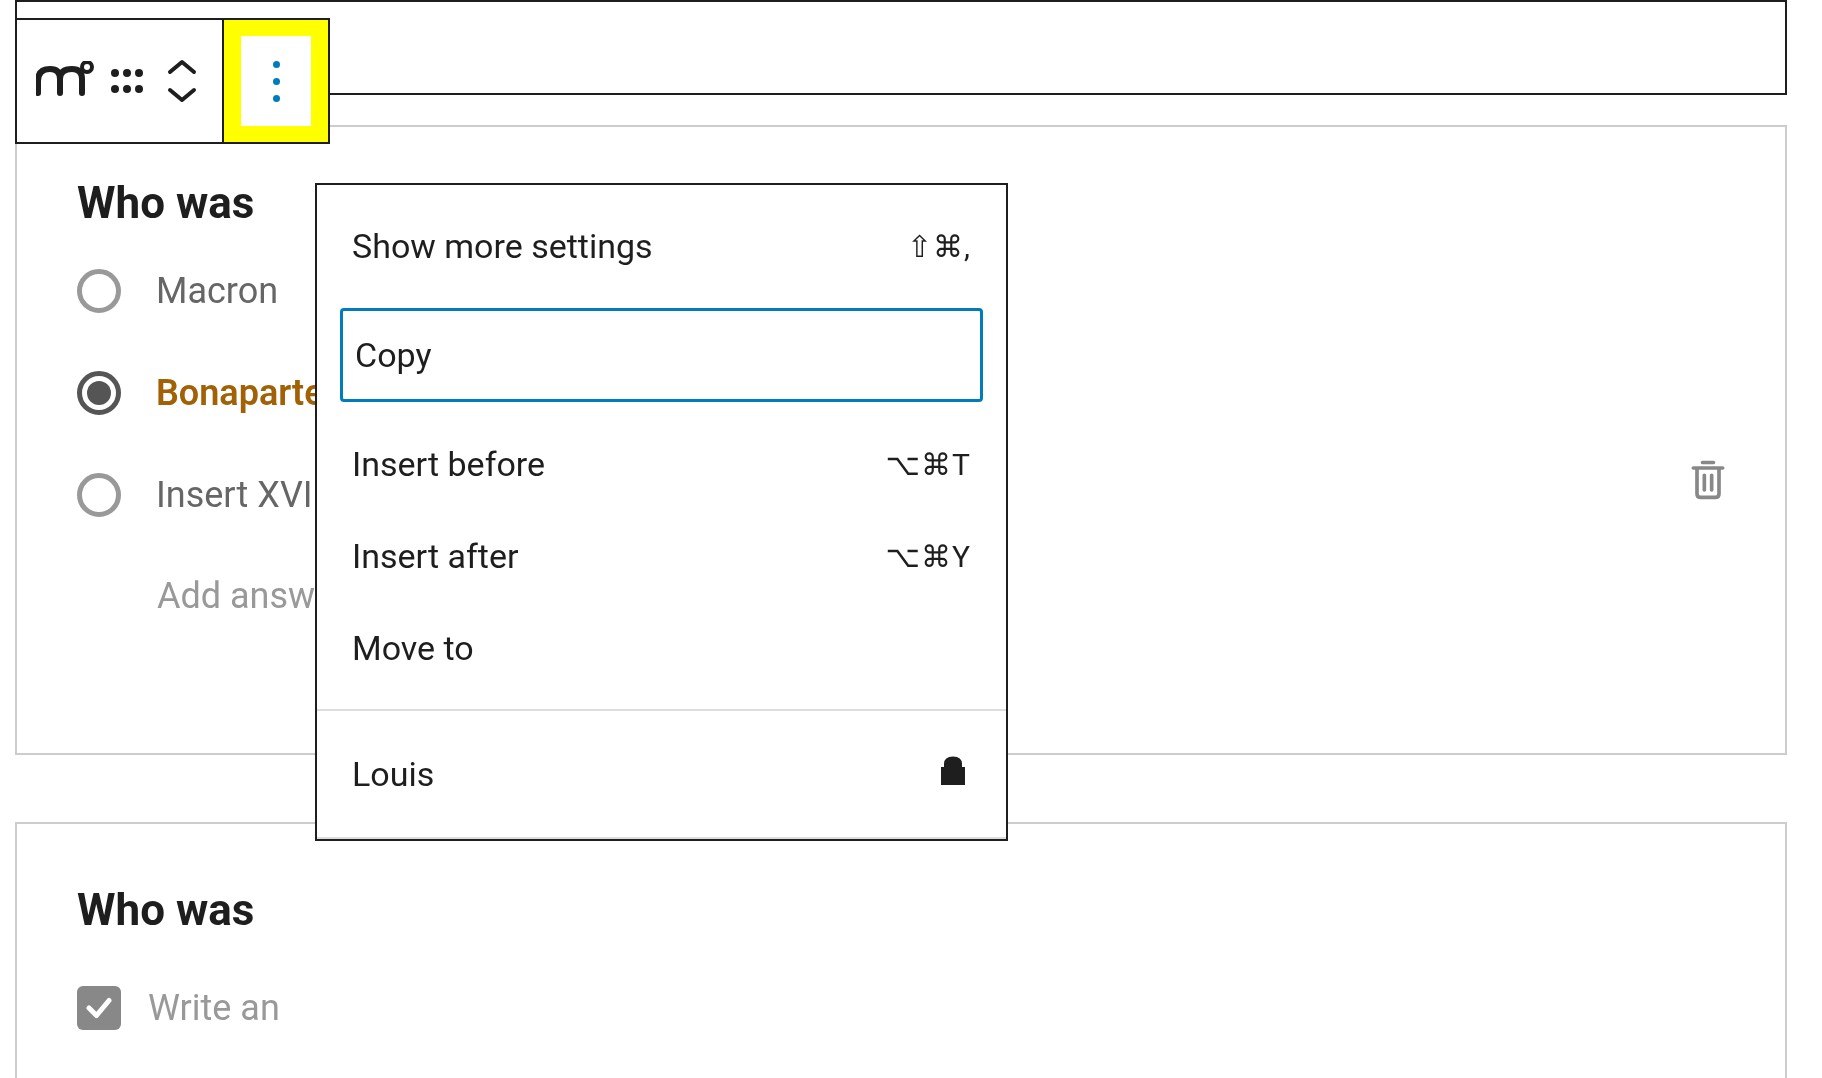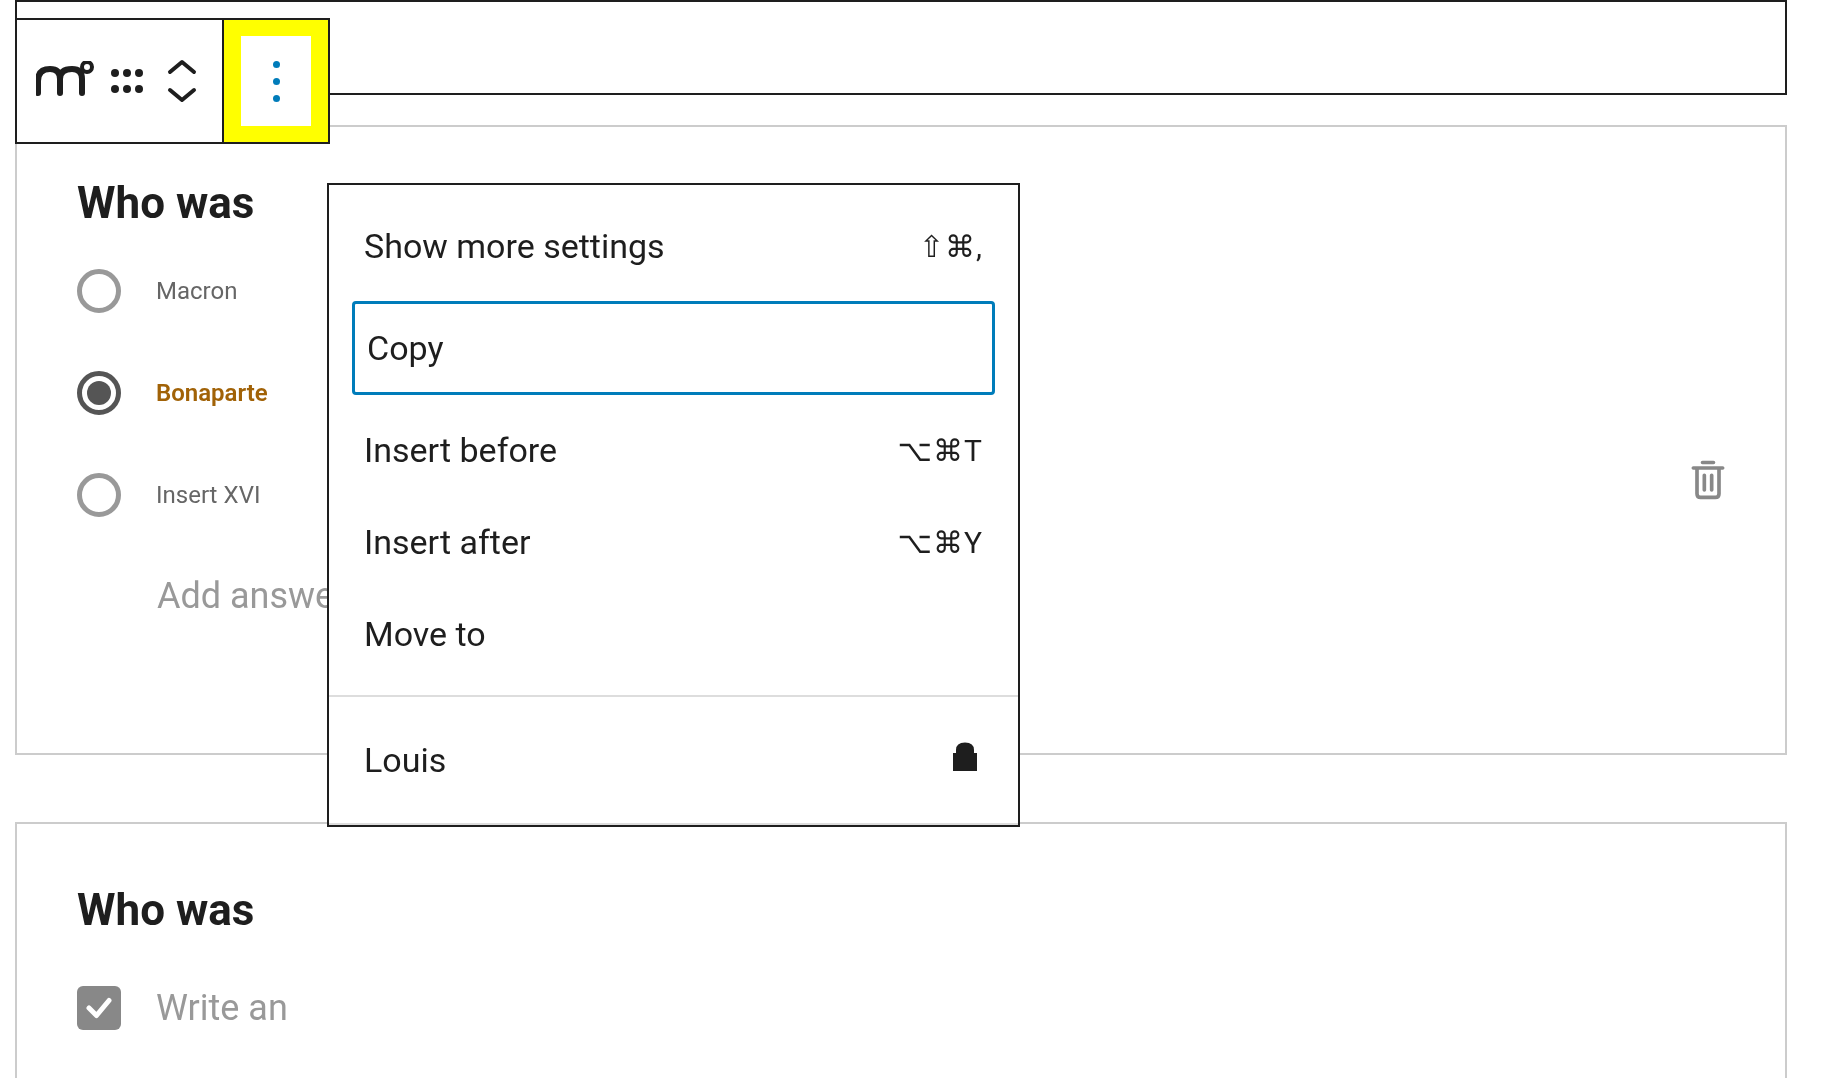--- a/index.html
+++ b/index.html
@@ -159,21 +159,21 @@
     
     .radio.selected::after {
       content: '';
       width: 24px;
       height: 24px;
       background: #555;
       border-radius: 50%;
     }
     
     .answer-label {
-      font-size: 24px;
+      font-size: 36px;
       color: #666;
     }
     
     .answer-label.selected {
       font-weight: 600;
       color: #a16207;
     }
     
     .add-answer-text {
       font-size: 36px;
@@ -204,21 +204,21 @@
       cursor: pointer;
     }
     
     .trash-btn svg {
       width: 44px;
       height: 44px;
     }
     
     .dropdown-menu {
       position: absolute;
-      left: 327px;
+      left: 315px;
       top: 183px;
       width: 693px;
       background: #fff;
       border: 2px solid #1e1e1e;
       z-index: 200;
     }
     
     .menu-section {
       padding: 15px 5px;
     }
@@ -234,21 +234,21 @@
       justify-content: space-between;
       padding: 26px 30px;
       font-size: 34px;
       color: #1e1e1e;
       cursor: pointer;
     }
     
     .menu-item.highlighted {
       border: 3px solid #007cba;
       border-radius: 4px;
-      margin: 9px 18px;
+      margin: 16px 18px;
       padding: 24px 12px;
     }
     
     .menu-shortcut {
       font-size: 30px;
       color: #1e1e1e;
       letter-spacing: 1px;
     }
     
     .lock-icon svg {
@@ -256,21 +256,21 @@
       height: 36px;
     }
     
     .bottom-content {
       padding: 60px 0 0 60px;
     }
     
     .checkbox-row {
       display: flex;
       align-items: center;
-      gap: 35px;
+      gap: 27px;
       margin-top: 50px;
     }
     
     .checkbox-label {
       font-size: 36px;
       color: #999;
     }
   </style>
 </head>
 <body>

